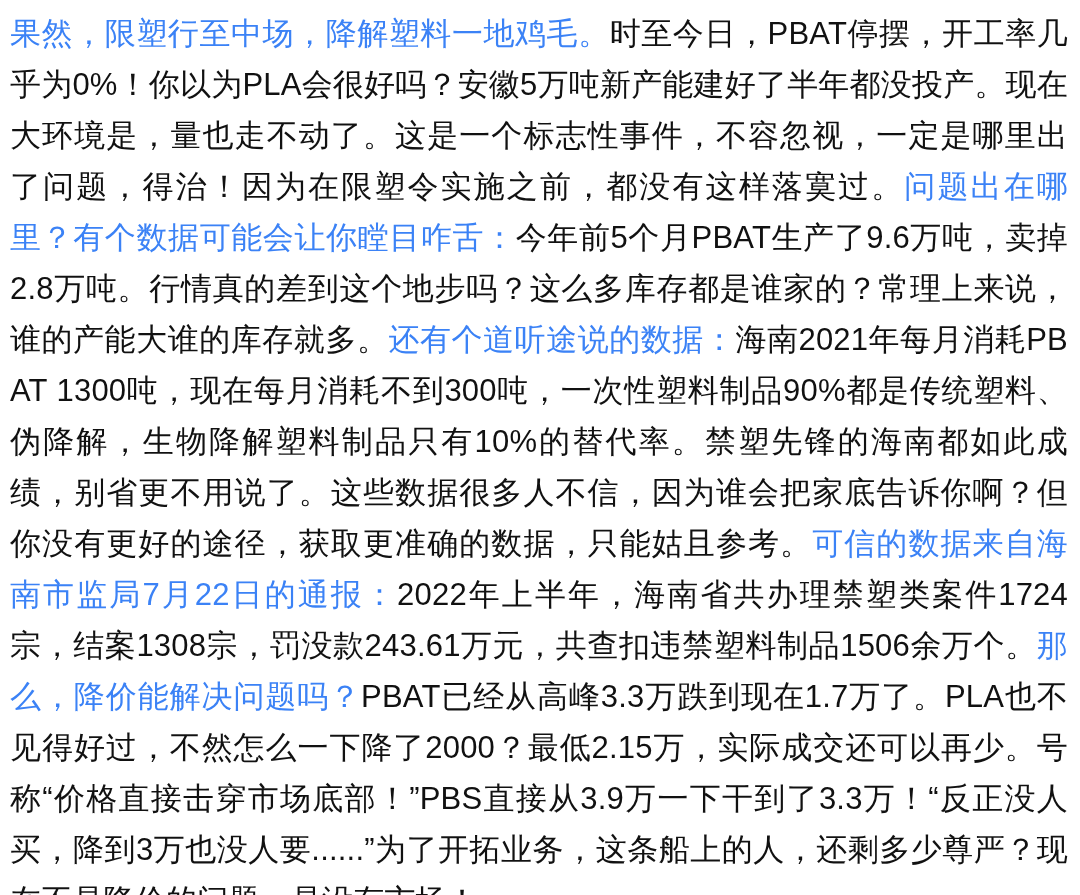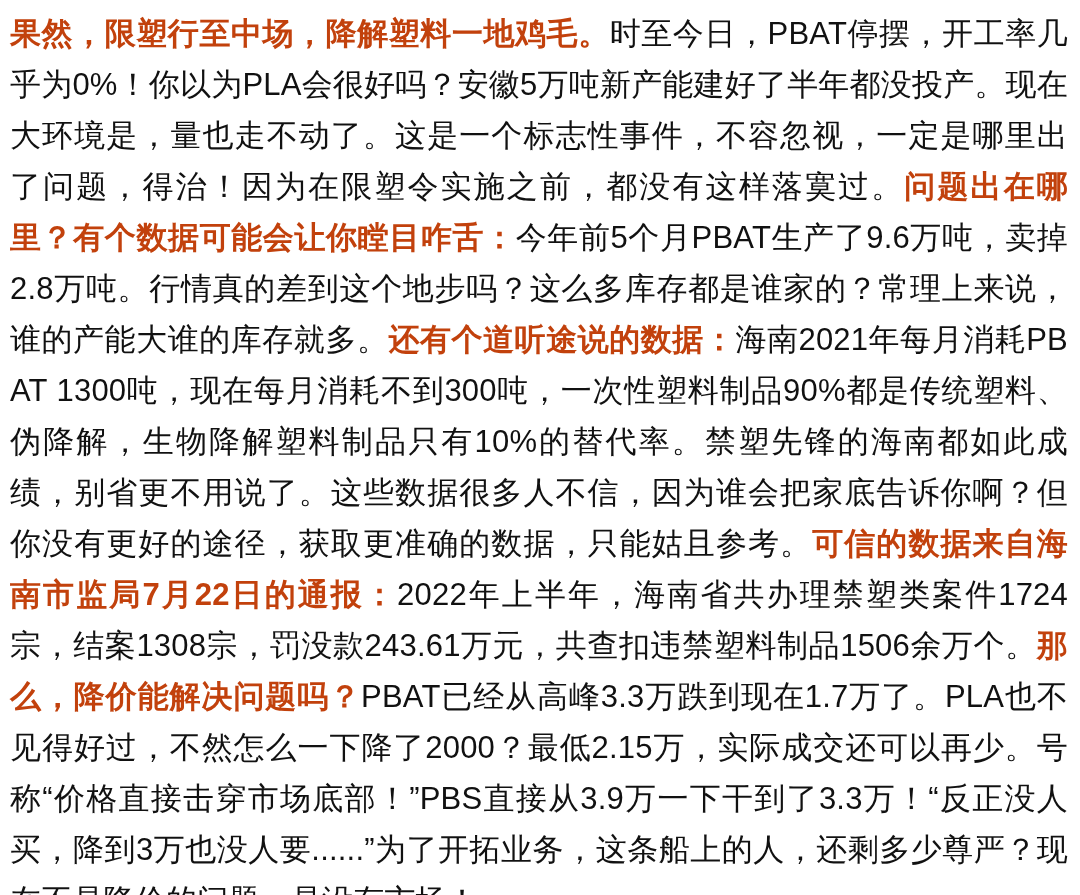--- a/index.html
+++ b/index.html
@@ -23,22 +23,22 @@
     margin: 0;
     font-size: 31px;
     line-height: 51px;
     letter-spacing: 0.2px;
     text-align: justify;
     text-justify: inter-ideograph;
     word-break: break-all;
     color: #111111;
   }
   .article b, .article strong {
-    font-weight: bold;
-    color: #c2410c;
+    font-weight: normal;
+    color: #3b82f6;
   }
 </style>
 </head>
 <body>
 
 <div class="article">
   <p id="article-paragraph"><b>果然，限塑行至中场，降解塑料一地鸡毛。</b><span>时至今日，PBAT停摆，开工率几乎为0%！你以为PLA会很好吗？安徽5万吨新产能建好了半年都没投产。现在大环境是，量也走不动了。这是一个标志性事件，不容忽视，一定是哪里出了问题，得治！因为在限塑令实施之前，都没有这样落寞过。</span><b>问题出在哪里？有个数据可能会让你瞠目咋舌：</b><span>今年前5个月PBAT生产了9.6万吨，卖掉2.8万吨。行情真的差到这个地步吗？这么多库存都是谁家的？常理上来说，谁的产能大谁的库存就多。</span><b>还有个道听途说的数据：</b><span>海南2021年每月消耗PBAT 1300吨，现在每月消耗不到300吨，一次性塑料制品90%都是传统塑料、伪降解，生物降解塑料制品只有10%的替代率。禁塑先锋的海南都如此成绩，别省更不用说了。这些数据很多人不信，因为谁会把家底告诉你啊？但你没有更好的途径，获取更准确的数据，只能姑且参考。</span><b>可信的数据来自海南市监局7月22日的通报：</b><span>2022年上半年，海南省共办理禁塑类案件1724宗，结案1308宗，罚没款243.61万元，共查扣违禁塑料制品1506余万个。</span><b>那么，降价能解决问题吗？</b><span>PBAT已经从高峰3.3万跌到现在1.7万了。PLA也不见得好过，不然怎么一下降了2000？最低2.15万，实际成交还可以再少。号称“价格直接击穿市场底部！”PBS直接从3.9万一下干到了3.3万！“反正没人买，降到3万也没人要......”为了开拓业务，这条船上的人，还剩多少尊严？现在不是降价的问题，是没有市场！</span></p>
 </div>
 
 </body></html>

